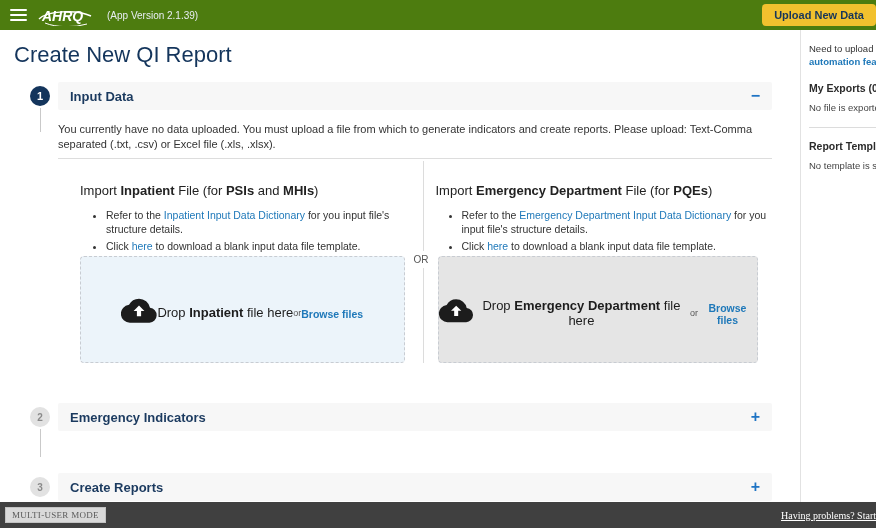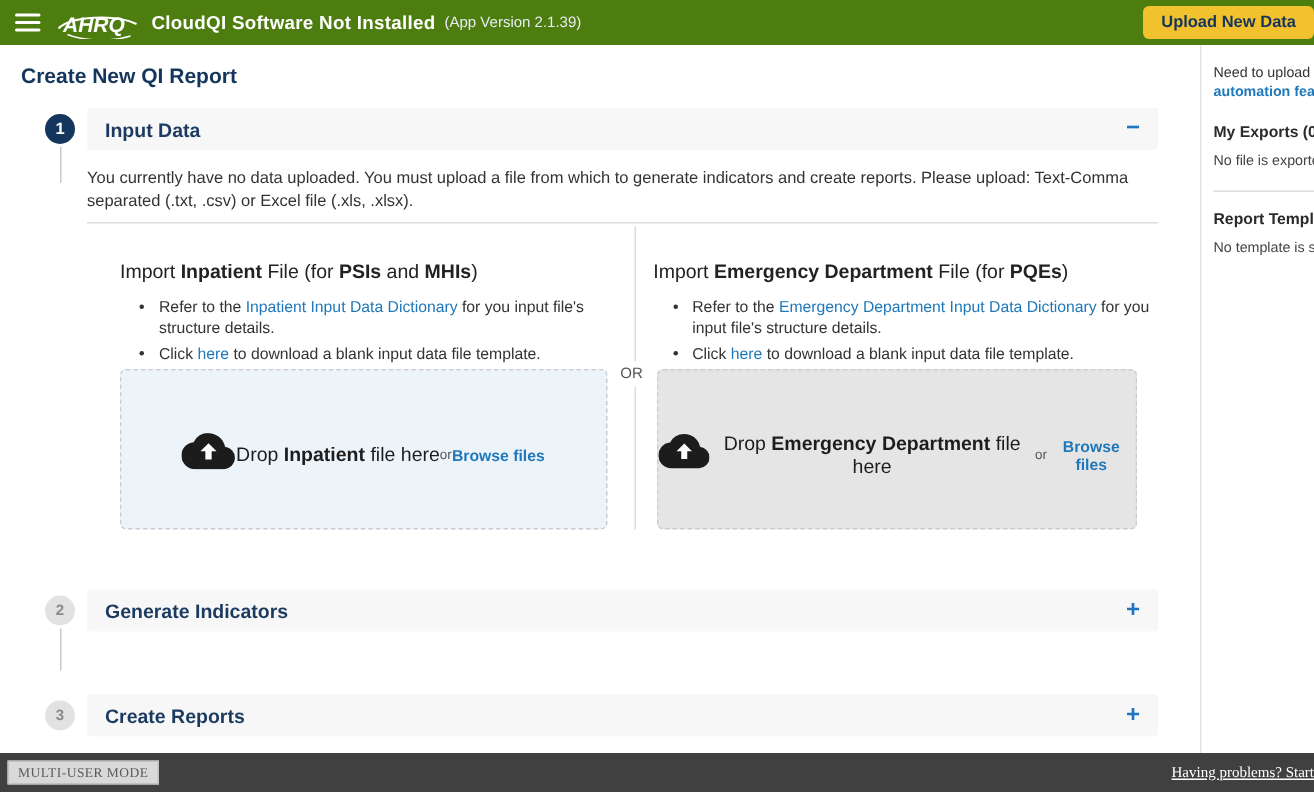--- a/index.html
+++ b/index.html
@@ -15,21 +15,21 @@
   .logo-svg { margin-right:8px; }
   .hdr-title { color:#fff; font-weight:bold; font-size:12.5px; letter-spacing:.2px; }
   .hdr-version { color:#e8edf3; font-size:10px; margin-left:6px; }
   .upload-btn { position:absolute; right:0; top:4px; height:22px;
     background:#f2c12e; color:#16355a; font-weight:bold; font-size:11px;
     border:none; border-radius:4px; padding:0 12px; cursor:pointer; }
 
   
   .main { position:absolute; top:30px; left:0; width:876px; height:472px; background:#fff; }
   .content { position:absolute; left:0; top:0; width:800px; height:472px; }
-  .page-title { color:#14355c; font-weight:bold; font-size:14px; margin:12px 0 0 14px; }
+  .page-title { color:#14355c; font-weight:normal; font-size:22px; margin:12px 0 0 14px; }
 
   
   .step { display:flex; margin:0 28px 0 30px; }
   .step-1 { margin-top:14px; }
   .step-2 { margin-top:14px; }
   .step-3 { margin-top:16px; }
   .step-rail { width:20px; display:flex; flex-direction:column; align-items:center; }
   .circle { width:20px; height:20px; border-radius:50%; flex:0 0 auto;
     display:flex; align-items:center; justify-content:center;
     font-size:11px; font-weight:bold; margin-top:4px; }
@@ -97,21 +97,20 @@
   <div class="hamburger">
     <span></span>
       <span></span>
       <span></span>
   </div>
   <svg class="logo-svg" width="56" height="22" viewBox="0 0 56 22">
     <path d="M2 15 A 30 11 0 0 1 54 12" stroke="#ffffff" stroke-width="1.4" fill="none"></path>
     <path d="M8 19 A 30 11 0 0 0 50 20" stroke="#ffffff" stroke-width="1" fill="none"></path>
     <text x="5" y="17" font-style="italic" font-weight="bold" font-size="14" fill="#ffffff">AHRQ</text>
   </svg>
-  <span class="hdr-title">CloudQI Software Not Installed</span>
   <span class="hdr-version">(App Version 2.1.39)</span>
   <button class="upload-btn">Upload New Data</button>
 </div>
 
 <div class="main">
   <div class="content">
     <div class="page-title">Create New QI Report</div>
 
     <div class="step step-1">
       <div class="step-rail">
@@ -186,21 +185,21 @@
       </div>
     </div>
 
     <div class="step step-2">
       <div class="step-rail">
         <div class="circle idle">2</div>
         <div class="rail-line rail-2"></div>
       </div>
       <div class="step-main">
         <div class="step-bar">
-          <span class="step-title">Generate Indicators</span>
+          <span class="step-title">Emergency Indicators</span>
           <span class="step-toggle">+</span>
         </div>
       </div>
     </div>
 
     <div class="step step-3">
       <div class="step-rail">
         <div class="circle idle">3</div>
       </div>
       <div class="step-main">

